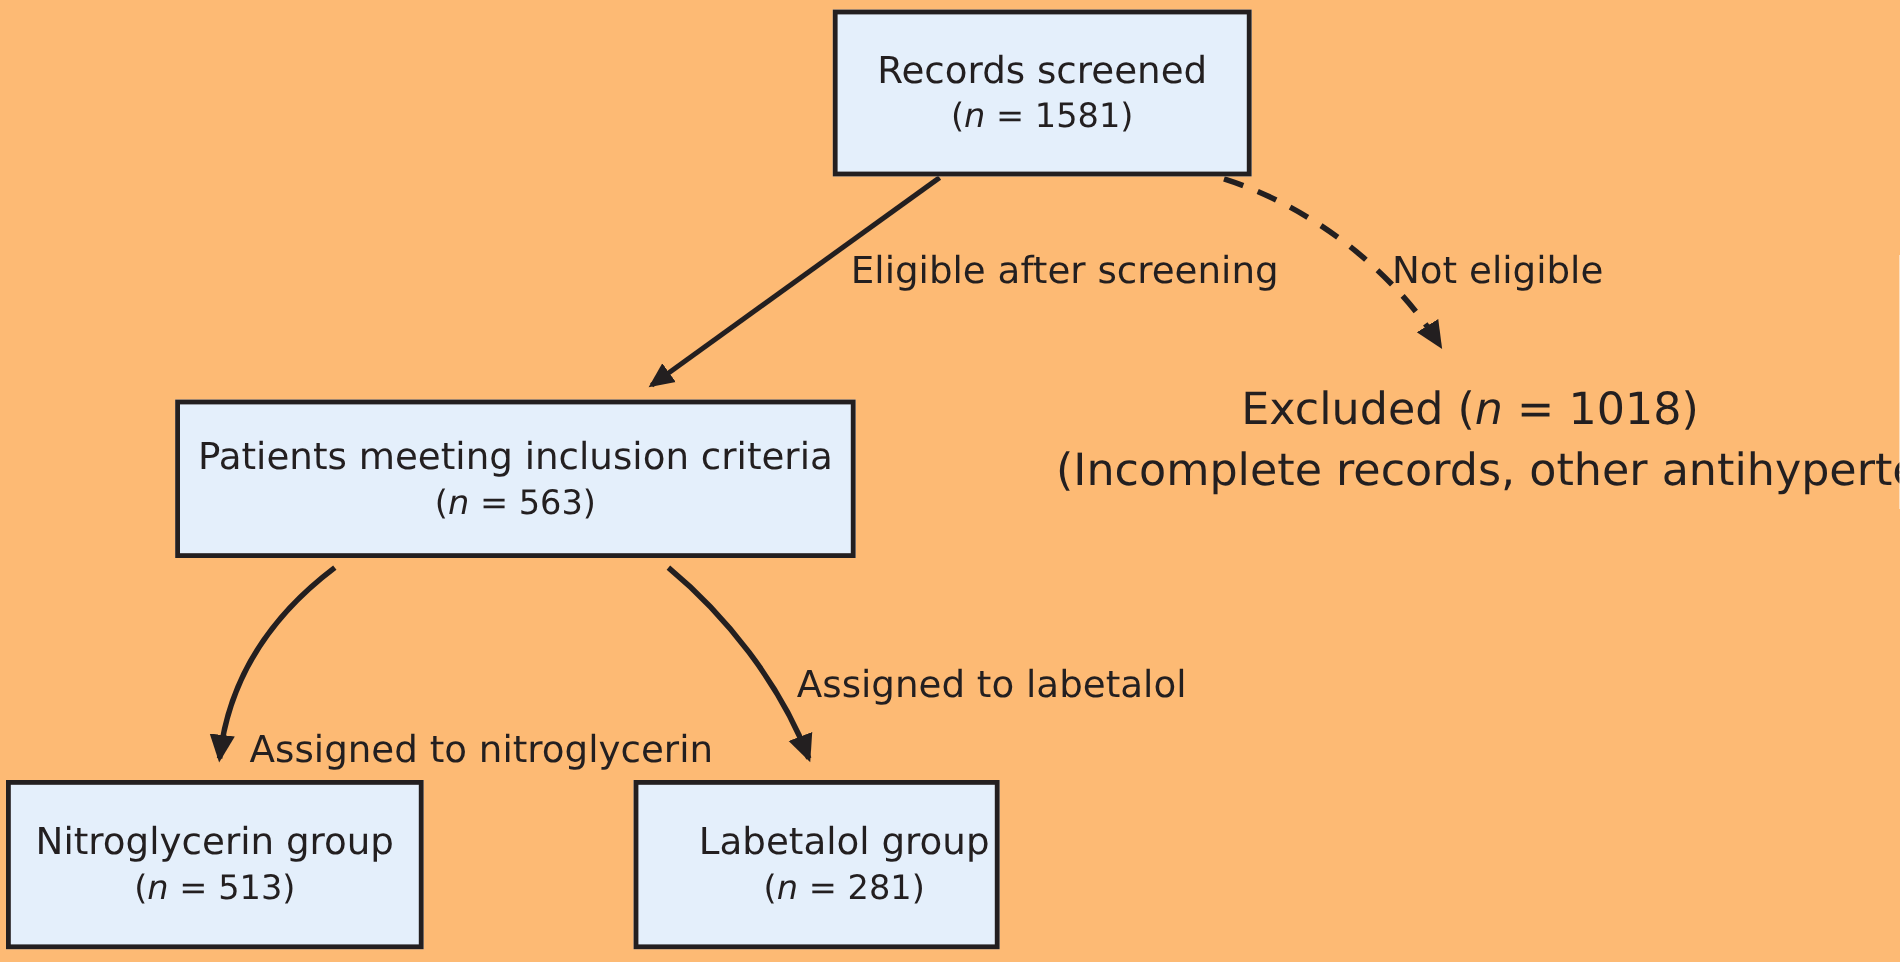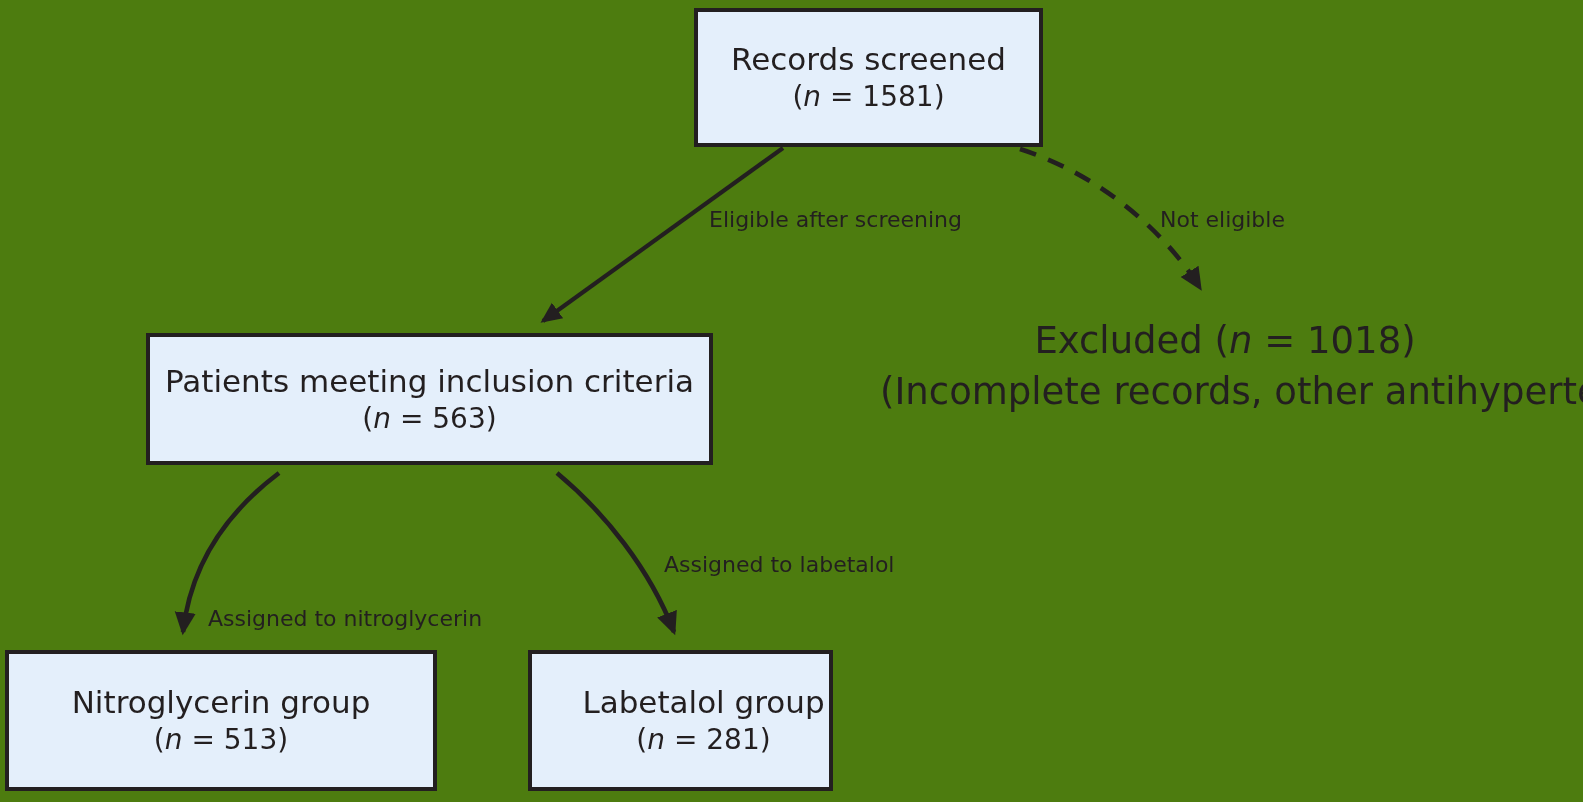--- a/index.html
+++ b/index.html
@@ -9,21 +9,21 @@
     background: #ffffff;
   }
   body {
     font-family: "DejaVu Sans", "Liberation Sans", sans-serif;
     color: #231f20;
   }
   #canvas {
     position: relative;
     width: 1583px;
     height: 802px;
-    background: #4d7c0f;
+    background: #fdba74;
     overflow: hidden;
   }
   #edges {
     position: absolute;
     left: 0;
     top: 0;
     width: 1583px;
     height: 802px;
   }
 
@@ -49,27 +49,27 @@
     font-size: 28px;
     line-height: 1.30;
     white-space: nowrap;
   }
   .ital {
     font-style: italic;
   }
 
   #node-screened  { left: 694px; top: 8px;   width: 349px; height: 139px; }
   #node-included  { left: 146px; top: 333px; width: 567px; height: 132px; }
-  #node-nitro     { left: 5px;   top: 650px; width: 432px; height: 141px; }
+  #node-nitro     { left: 5px;   top: 650px; width: 348px; height: 141px; }
   #node-labetalol { left: 528px; top: 650px; width: 305px; height: 141px; padding-left: 46px; }
 
   
   .edge-label {
     position: absolute;
-    font-size: 22px;
+    font-size: 31px;
     line-height: 1.30;
     white-space: nowrap;
     color: #231f20;
     z-index: 3;
   }
 
   #label-eligible  { left: 709px;  top: 206px; }
   #label-noteligible { left: 1160px; top: 206px; }
   #label-assigned-nitro { left: 208px; top: 562px; margin-top: 43px; }
   #label-assigned-lab   { left: 664px; top: 551px; }

